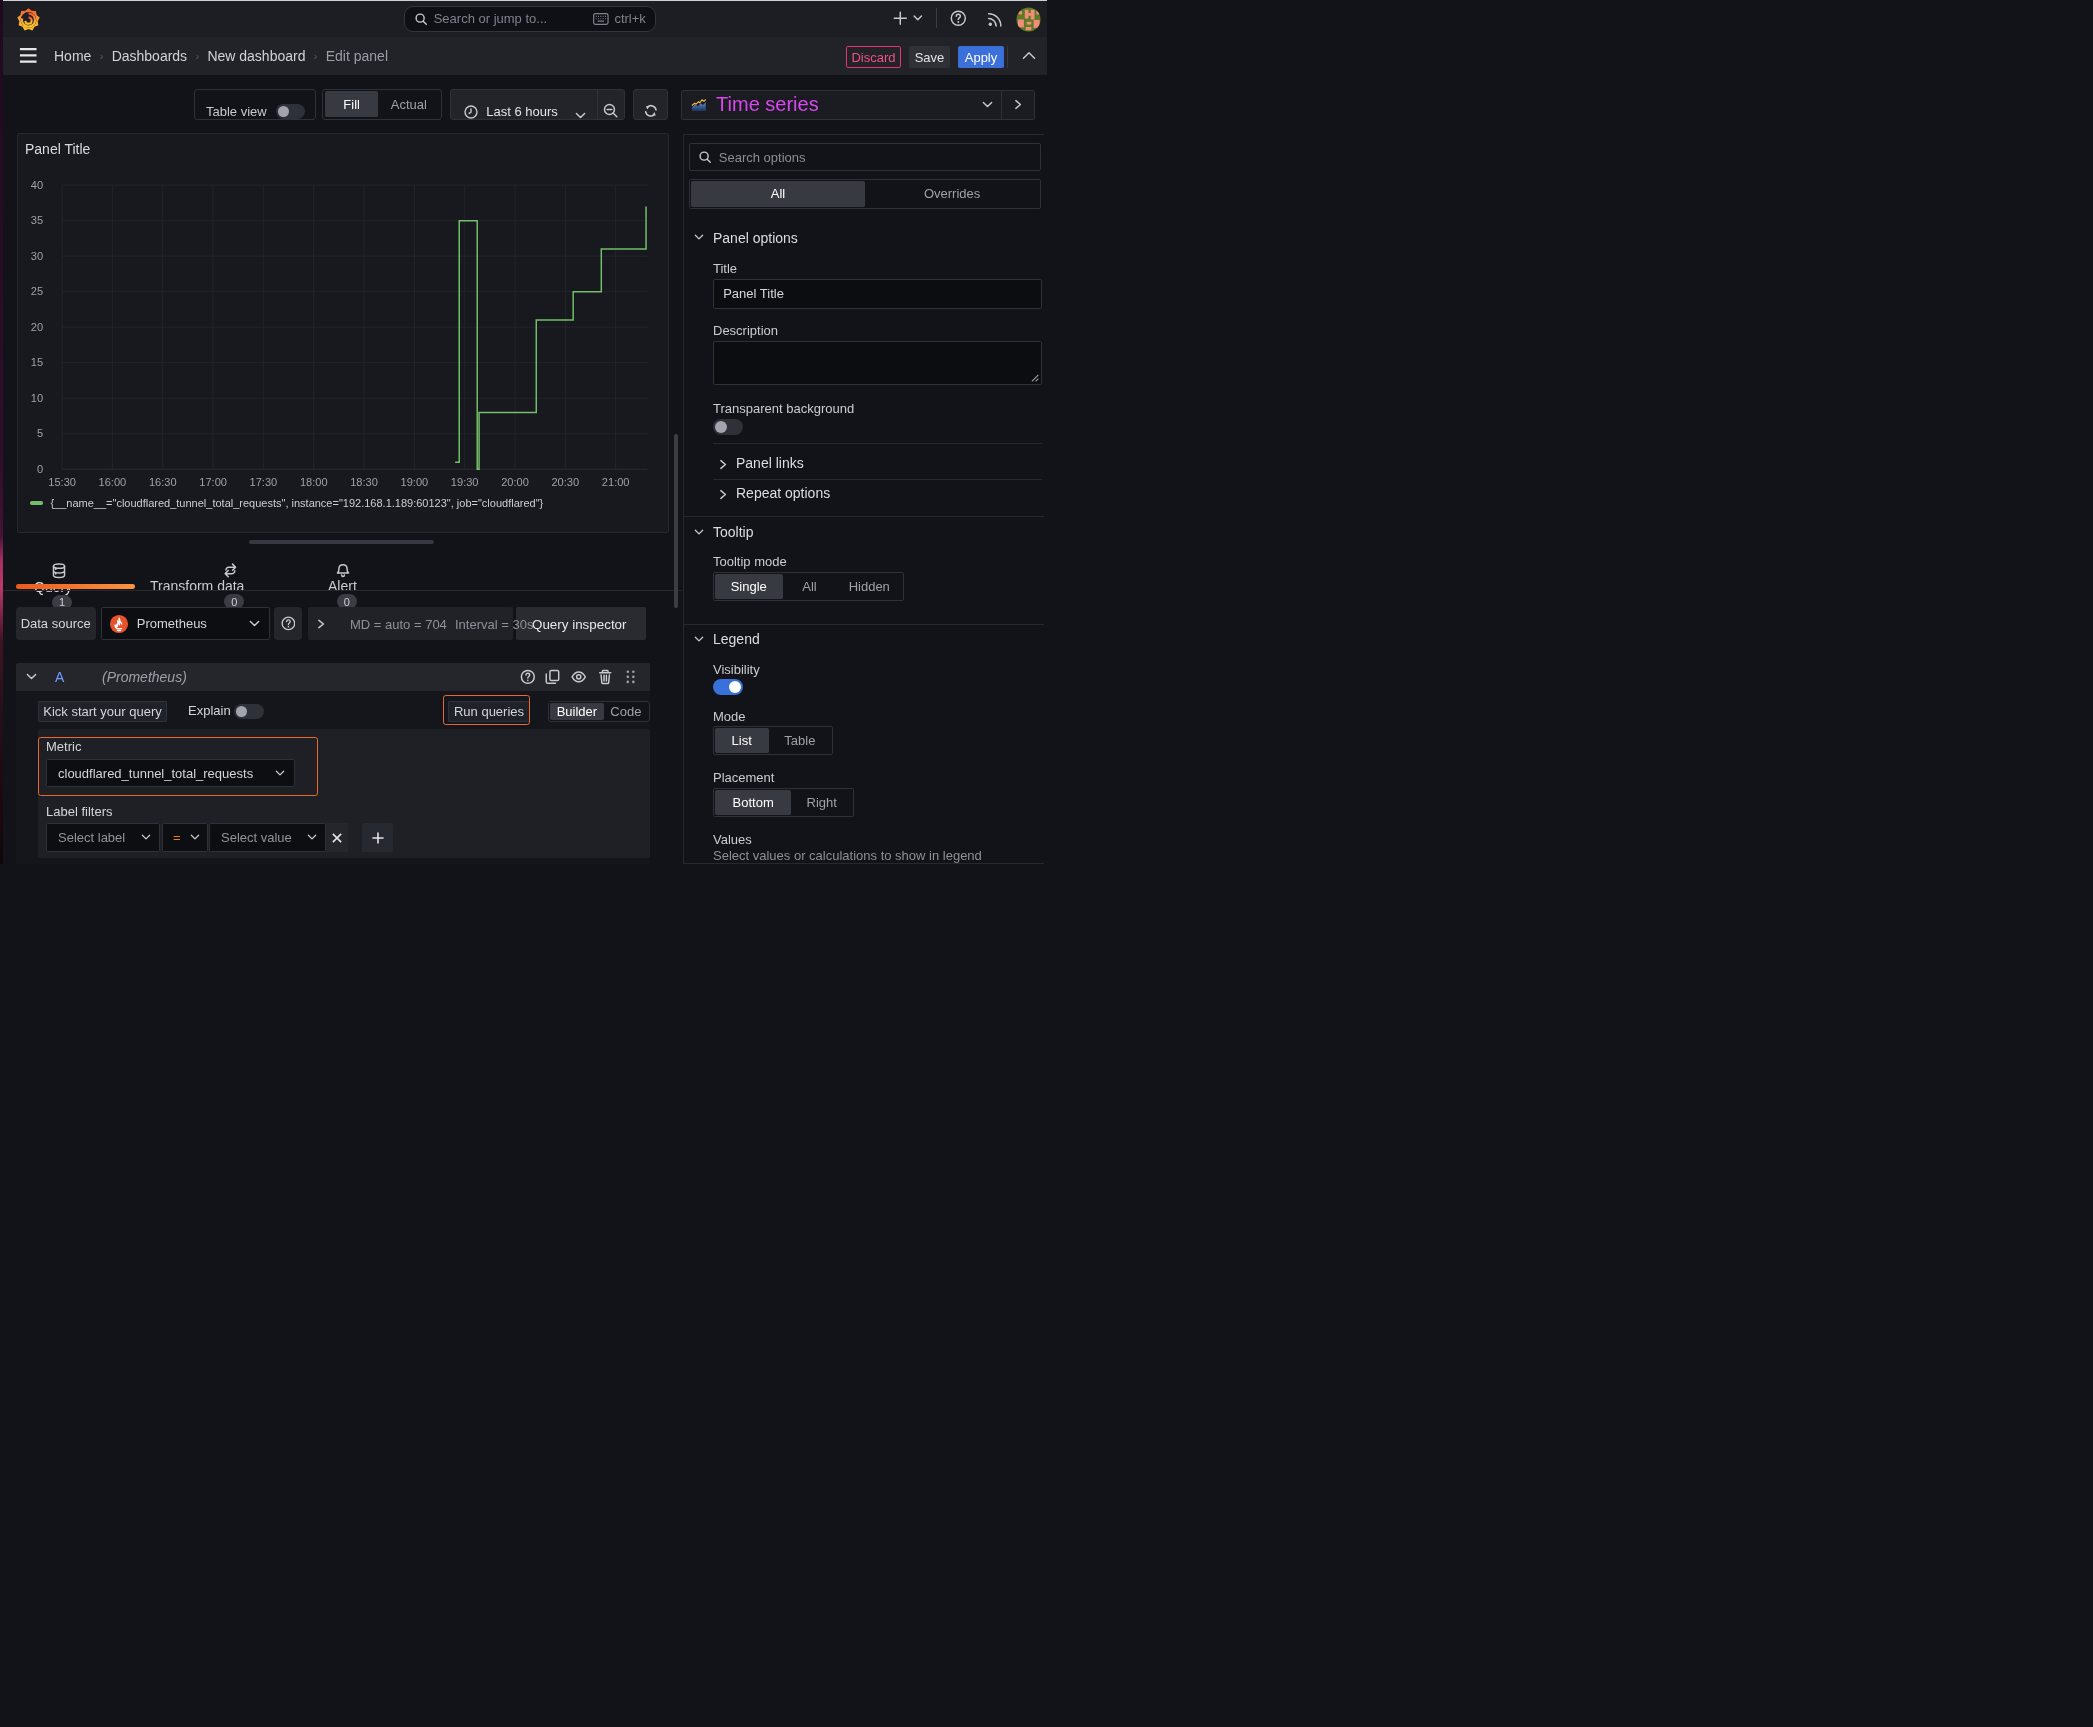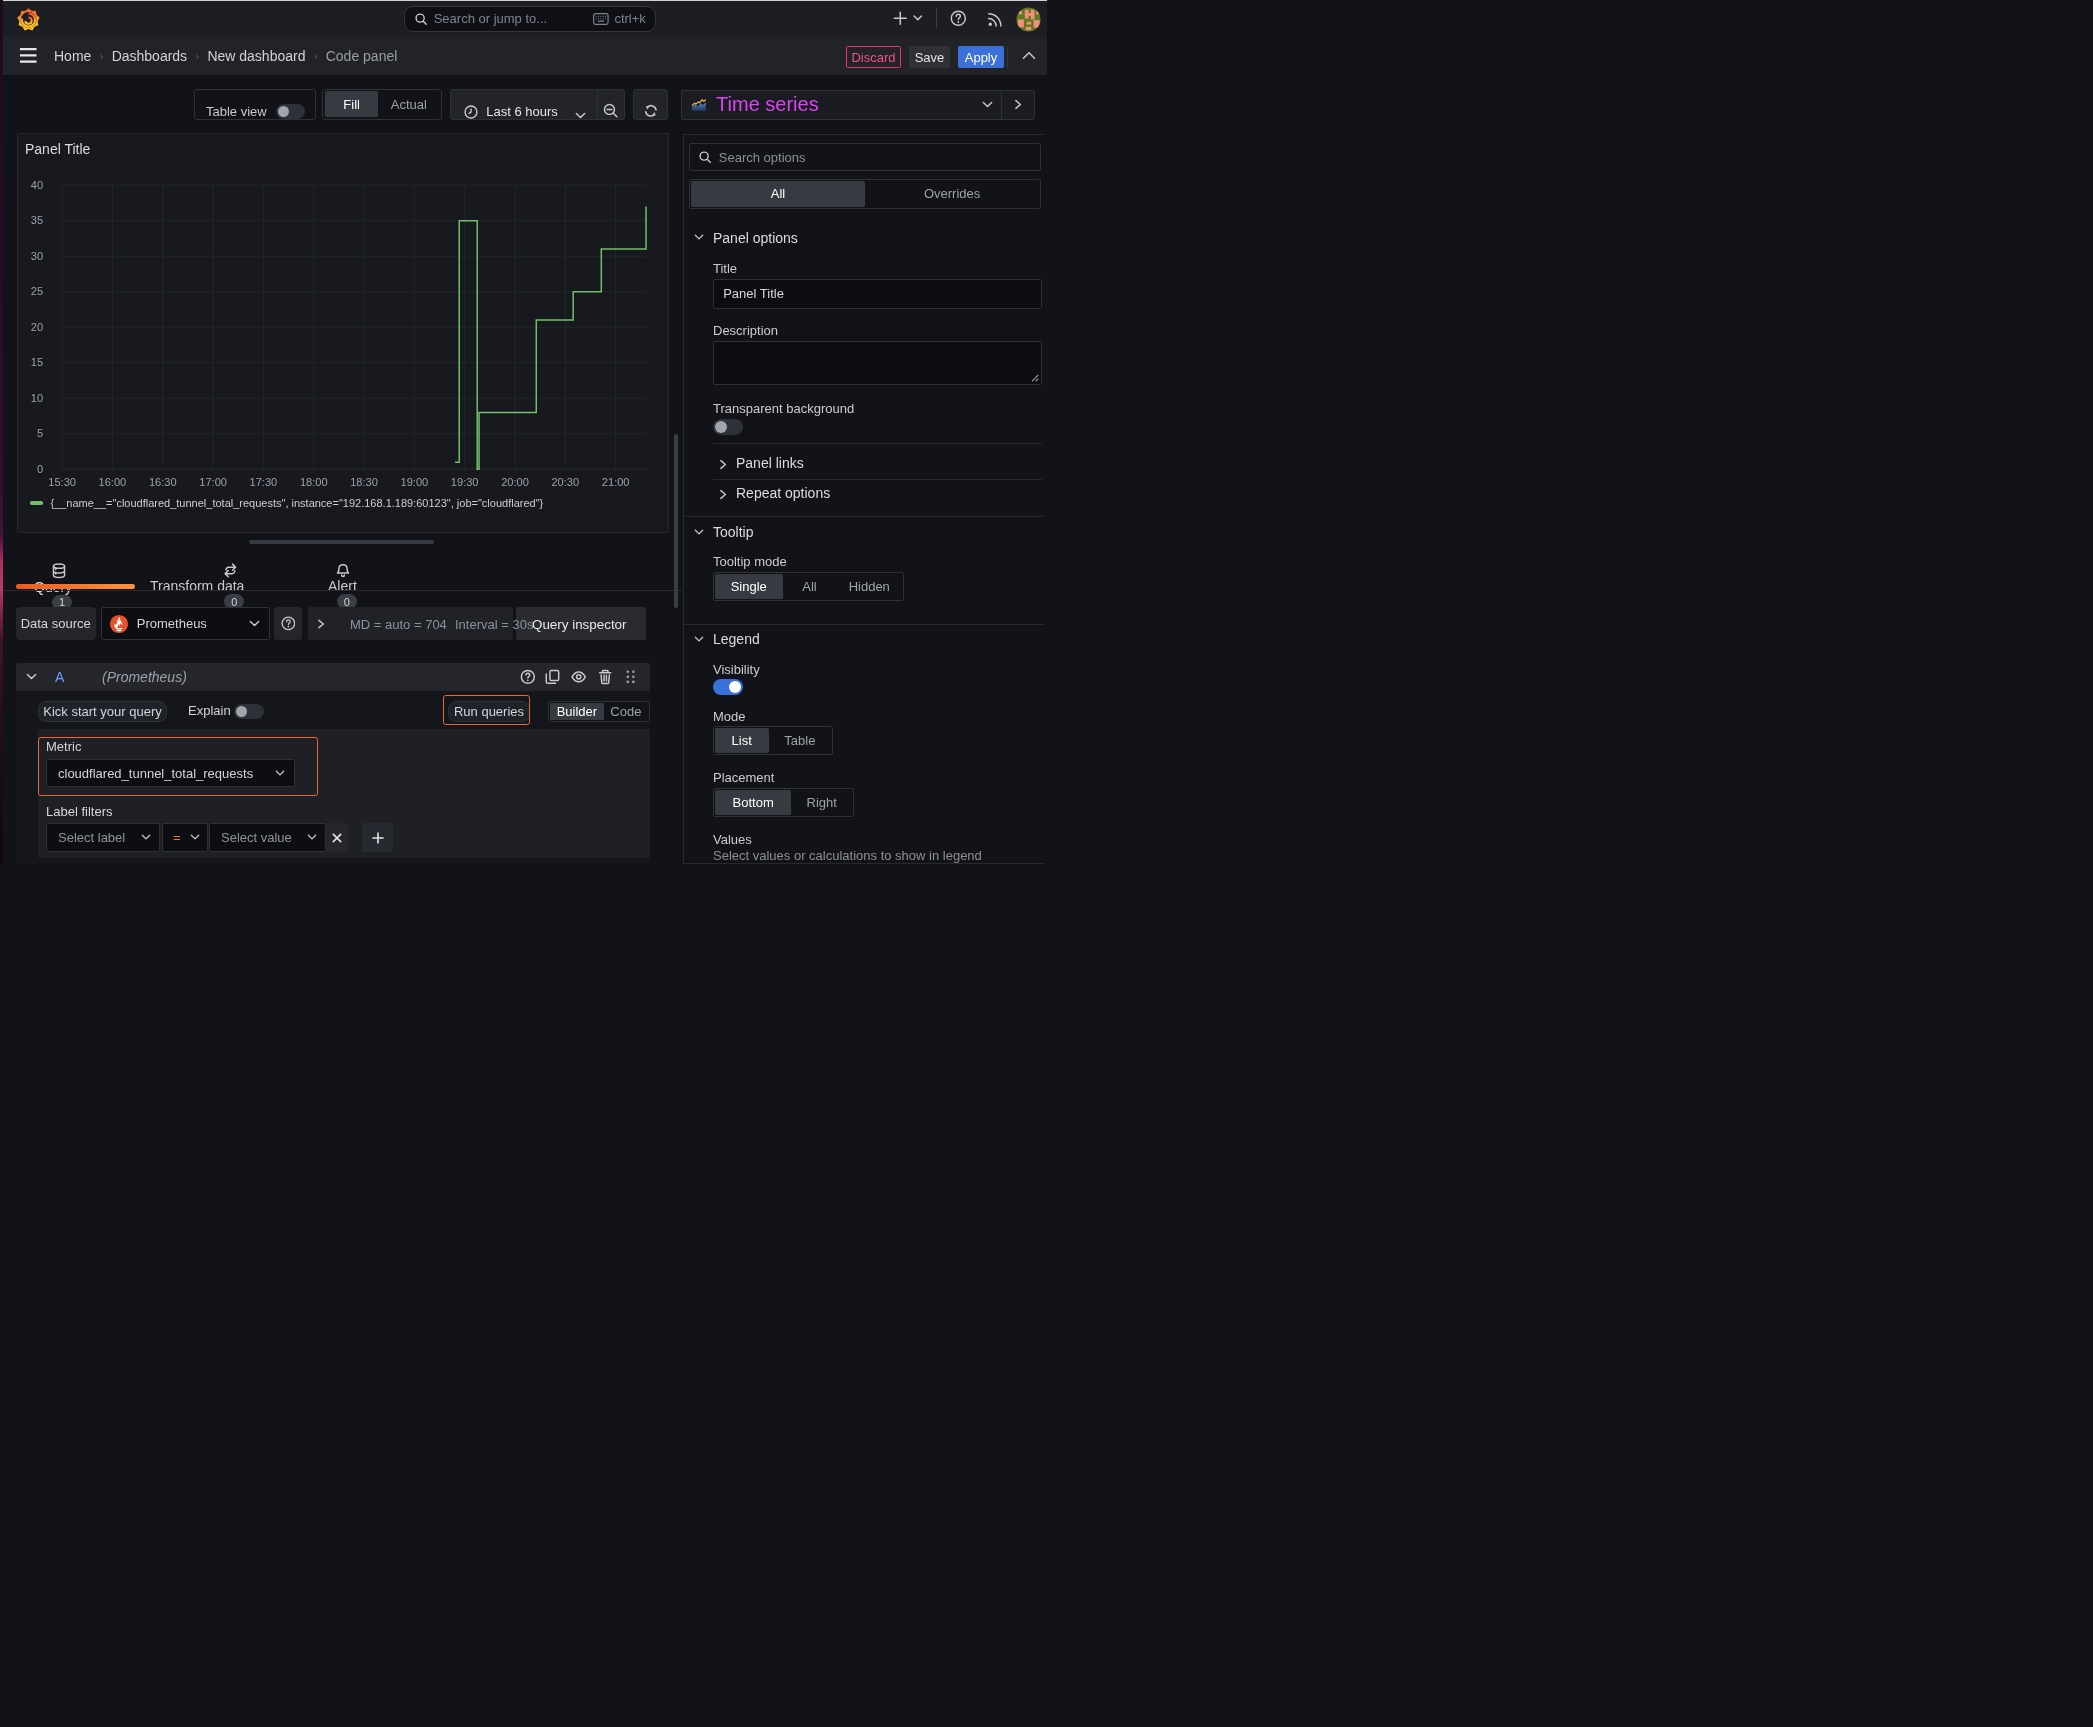--- a/index.html
+++ b/index.html
@@ -51,21 +51,21 @@
 .pill { background:#3a3d44; color:#cfd0d4; border-radius:8.3px; font-size:11px; padding:1.8px 7px; margin-left:7.4px; }
 #tabline { left:15.7px; top:584px; width:119px; height:4.6px; border-radius:2.3px; background:linear-gradient(90deg,#ec5a1d,#fa9440); }
 #tabsep { left:0px; top:590px; width:682px; height:0.9px; background:#26282e; }
 
 .dsbox { background:#24262c; border-radius:4px; display:flex; align-items:center; justify-content:center; color:#d3d5d9; font-size:13px; }
 .input { background:#0d0e12; border:0.9px solid #2e3138; border-radius:1.8px; color:#d3d5d9; font-size:13px; display:flex; align-items:center; }
 
 #qhead { left:15.7px; top:663px; width:634px; height:29px; background:#24262c; border-radius:1.8px 1.8px 0 0; }
 #qbody { left:15.7px; top:691px; width:634px; height:173px; background:#15161b; }
 #subpanel { left:38px; top:729px; width:612px; height:129px; background:#1e2025; border-radius:1.8px; }
-.gbtn { background:#202229; border:0.9px solid #2e3137; border-radius:8px; color:#d3d5d9; font-size:13px; display:flex; align-items:center; justify-content:center; }
+.gbtn { background:#202229; border:0.9px solid #2e3137; border-radius:1px; color:#d3d5d9; font-size:13px; display:flex; align-items:center; justify-content:center; }
 .anno { border:1.8px solid #e8682f; border-radius:2.8px; }
 #vizbox { left:681px; top:90px; width:354px; height:29.5px; background:#1a1c21; border:0.9px solid #2e3138; border-radius:1.8px; display:flex; align-items:center; }
 #optpane { left:683px; top:134px; width:361px; height:730px; border:0.9px solid #26282c; border-right:none; }
 #optsearch { left:689px; top:143px; width:352px; height:28px; background:#121318; border:0.9px solid #2e3138; border-radius:1.8px; display:flex; align-items:center; color:#8b8e96; font-size:13px; }
 .radiogrp { border:0.9px solid #2e3138; border-radius:1.8px; background:#121318; display:flex; padding:0.9px; }
 .label { font-size:13px; color:#cbccd2; }
 .h16 { font-size:14px; color:#dcdde0; font-weight:500; }
 #scrollthumb { left:674px; top:434px; width:3.7px; height:174px; background:#3a3d44; border-radius:1.8px; z-index:20;}
 </style>
 </head>
@@ -144,21 +144,21 @@
   <svg class="abs" style="left:18.5px;top:47px" width="18.5" height="16.6" viewBox="0 0 20 18">
       <path d="M1 2.2 H19 M1 9 H19 M1 15.8 H19" stroke="#e6e7e9" stroke-width="2.4"></path>
     </svg>
   <div class="abs" style="left:54px;top:48px;display:flex;align-items:center">
     <span class="crumb">Home</span>
       <span class="crumbsep">›</span>
     <span class="crumb">Dashboards</span>
       <span class="crumbsep">›</span>
     <span class="crumb">New dashboard</span>
       <span class="crumbsep">›</span>
-    <span class="crumb dim">Code panel</span>
+    <span class="crumb dim">Edit panel</span>
   </div>
   <div id="btn-discard" class="abs btn">Discard</div>
   <div id="btn-save" class="abs btn">Save</div>
   <div id="btn-apply" class="abs btn">Apply</div>
   <div class="abs" style="left:1007px;top:46px;width:0.9px;height:22px;background:#35373b"></div>
   <svg class="abs" style="left:1022px;top:51px" width="14" height="9.2" viewBox="0 0 15 10">
       <path class="ic" d="M1.5 8 L7.5 2 L13.5 8" stroke-width="2"></path>
     </svg>
   
   <div id="tablebox" class="abs toolbox">

